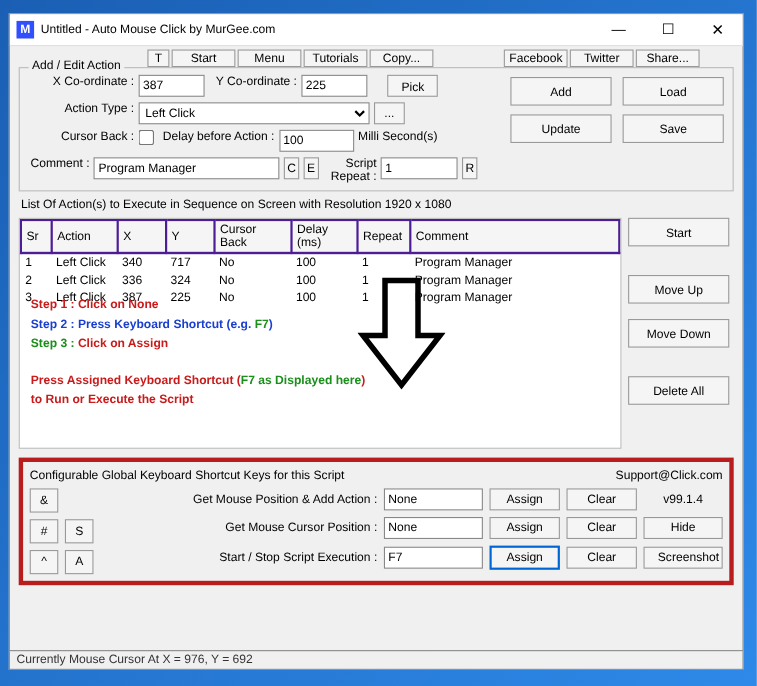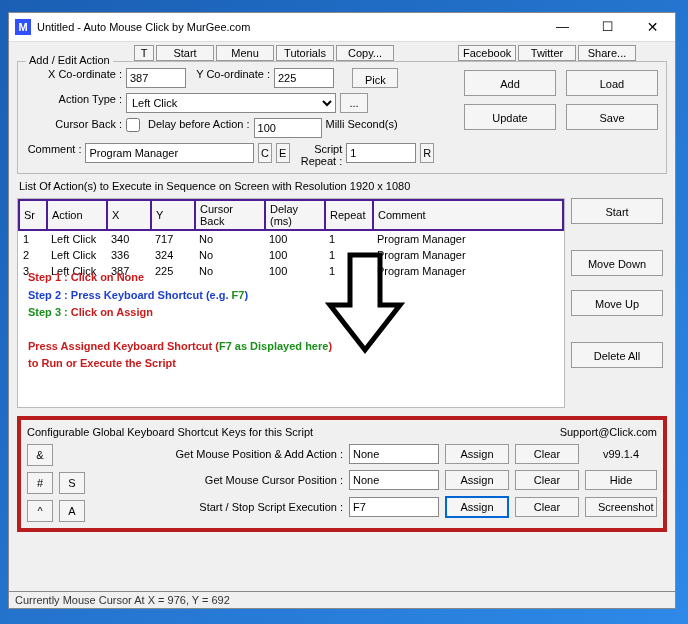--- a/index.html
+++ b/index.html
@@ -166,22 +166,22 @@
         <div><span style="color:#1a3fcf">Step 2 : </span><span style="color:#1a3fcf">Press Keyboard Shortcut (e.g. </span><span style="color:#1a8f1a">F7</span><span style="color:#1a3fcf">)</span></div>
         <div><span style="color:#1a8f1a">Step 3 : </span><span style="color:#c91b1b">Click on Assign</span></div>
         <div style="height:16px"></div>
         <div><span style="color:#c91b1b">Press Assigned Keyboard Shortcut (</span><span style="color:#1a8f1a">F7 as Displayed here</span><span style="color:#c91b1b">)</span></div>
         <div style="color:#c91b1b">to Run or Execute the Script</div>
       </div>
     </div>
     <div class="sidecol">
       <div class="btn side">Start</div>
       <div style="height:4px"></div>
+      <div class="btn side">Move Up</div>
       <div class="btn side">Move Down</div>
-      <div class="btn side">Move Up</div>
       <div style="height:4px"></div>
       <div class="btn side">Delete All</div>
     </div>
   </div>
 
   <div class="bottom">
     <div style="display:flex;justify-content:space-between;margin-bottom:6px">
       <span>Configurable Global Keyboard Shortcut Keys for this Script</span>
       <span>Support@Click.com</span>
     </div>

